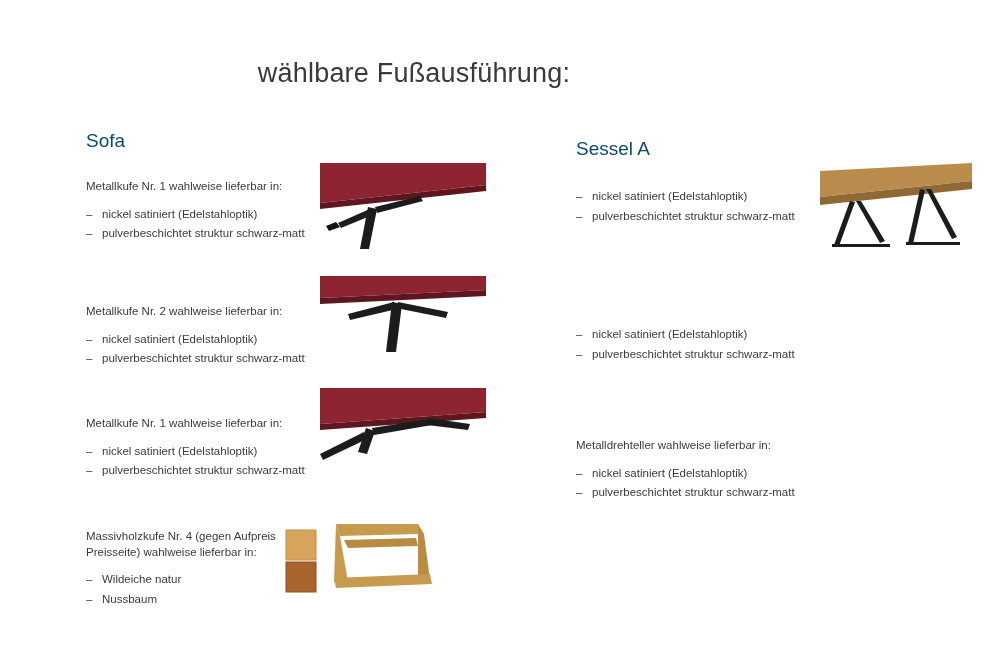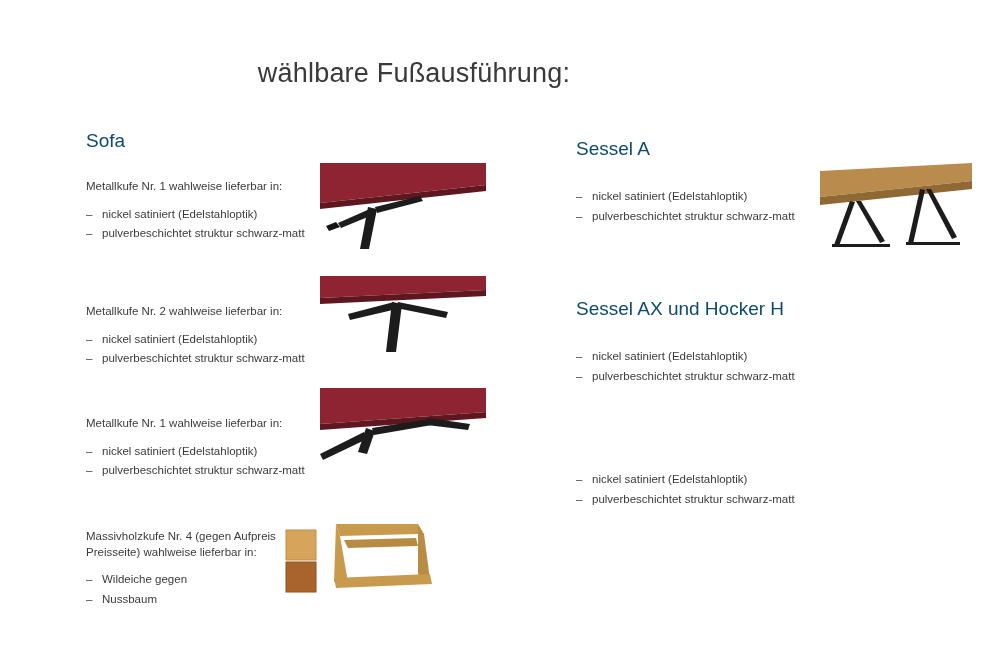--- a/index.html
+++ b/index.html
@@ -131,48 +131,48 @@
       <div class="block-title">Metallkufe Nr. 1 wahlweise lieferbar in:</div>
       <ul class="opt-list">
         <li><span class="dash">–</span><span>nickel satiniert (Edelstahloptik)</span></li>
         <li><span class="dash">–</span><span>pulverbeschichtet struktur schwarz-matt</span></li>
       </ul>
     </div>
 
     <div class="block" style="margin-top:0px; width:236px;">
       <div class="block-title" style="line-height:1.4;">Massivholzkufe Nr. 4 (gegen Aufpreis siehe Preisseite) wahlweise lieferbar in:</div>
       <ul class="opt-list">
-        <li><span class="dash">–</span><span>Wildeiche gegen</span></li>
+        <li><span class="dash">–</span><span>Wildeiche natur</span></li>
         <li><span class="dash">–</span><span>Nussbaum</span></li>
       </ul>
     </div>
 
   </div>
 
   <div class="col-right">
 
     <div class="section-heading">Sessel A</div>
 
     <div class="block" style="margin-top:27px; height:111px;">
       <ul class="opt-list">
         <li><span class="dash">–</span><span>nickel satiniert (Edelstahloptik)</span></li>
         <li><span class="dash">–</span><span>pulverbeschichtet struktur schwarz-matt</span></li>
       </ul>
     </div>
 
-    <div class="section-heading">Sessel AX und Hocker H</div>
 
     <div class="block" style="margin-top:27px; height:113px;">
       <ul class="opt-list">
         <li><span class="dash">–</span><span>nickel satiniert (Edelstahloptik)</span></li>
         <li><span class="dash">–</span><span>pulverbeschichtet struktur schwarz-matt</span></li>
       </ul>
     </div>
 
     <div class="block" style="margin-top:0px;">
+      <div class="block-title">Metalldrehteller wahlweise lieferbar in:</div>
       <ul class="opt-list">
         <li><span class="dash">–</span><span>nickel satiniert (Edelstahloptik)</span></li>
         <li><span class="dash">–</span><span>pulverbeschichtet struktur schwarz-matt</span></li>
       </ul>
     </div>
 
   </div>
 
   <div class="fig" id="fig-sofa-1">
     <svg width="166" height="88" viewBox="0 0 166 88">

